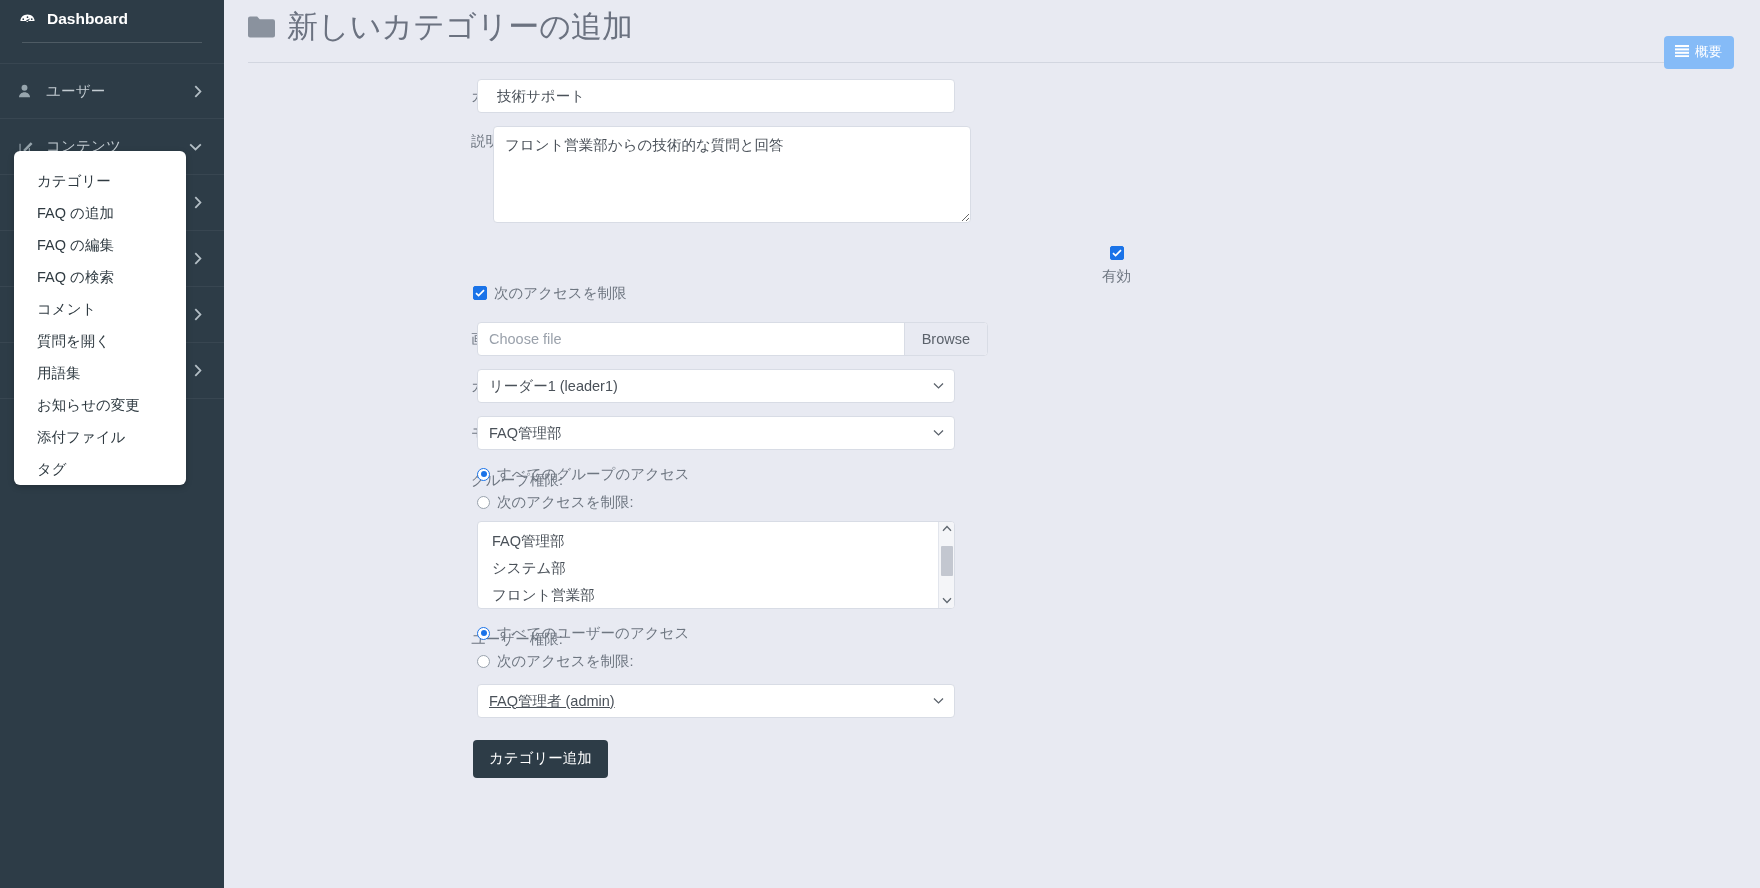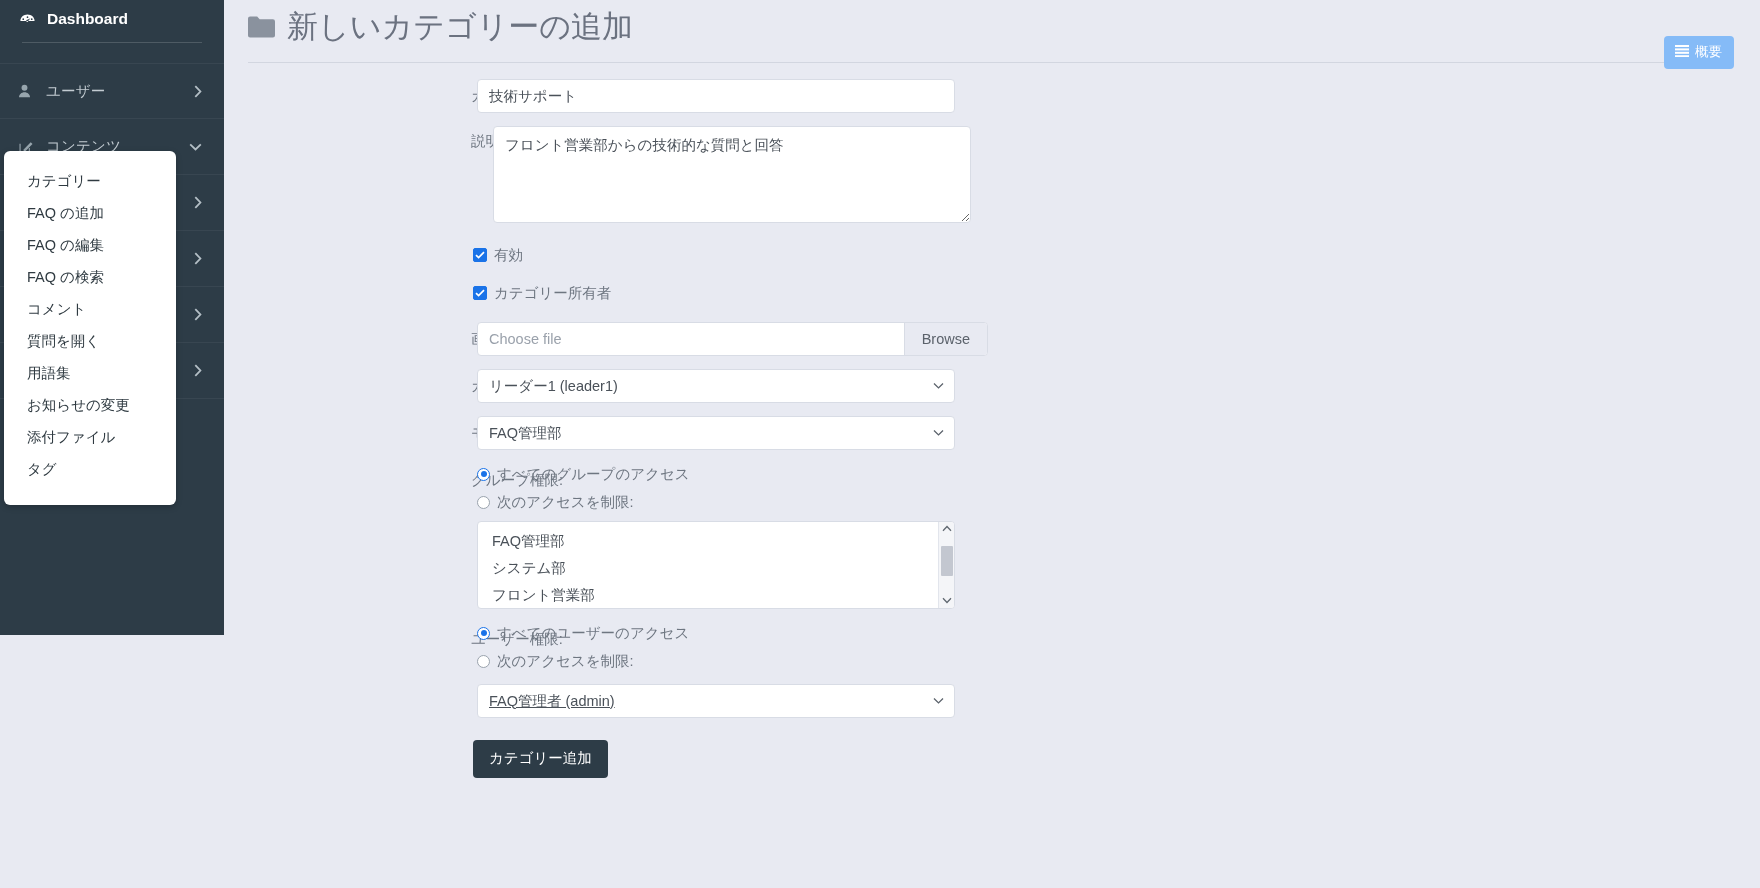--- a/index.html
+++ b/index.html
@@ -11,21 +11,21 @@
   }
   body { background: #e8eaf2; }
 
   .app { display: flex; width: 1760px; height: 888px; }
 
   
   .sidebar {
     width: 224px;
     flex: 0 0 224px;
     background: #2d3c47;
-    height: 635px;
+    height: 888px;
     position: relative;
     overflow: visible;
   }
   .brand {
     display: flex; align-items: center;
     gap: 11px;
     padding: 10px 0 10px 19px;
     color: #ffffff;
     font-size: 15.5px;
     font-weight: bold;
@@ -55,27 +55,27 @@
     display: inline-flex; align-items: center; justify-content: flex-start;
     color: #97a5ad;
     margin-right: 8px;
   }
   .nav-label { flex: 1 1 auto; letter-spacing: .2px; }
   .nav-caret { color: #b4bfc6; font-size: 13px; display: inline-flex; }
 
   
   .submenu {
     position: absolute;
-    left: 4px;
+    left: 14px;
     top: 151px;
     width: 172px;
     background: #ffffff;
     border-radius: 6px;
     box-shadow: 0 2px 6px rgba(0,0,0,0.22);
-    padding: 14px 0 20px 0;
+    padding: 14px 0 0 0;
     z-index: 30;
   }
   .submenu-item {
     padding: 7px 0 7px 23px;
     font-size: 14.5px;
     color: #2f3a41;
     cursor: pointer;
     line-height: 18px;
   }
 
@@ -145,21 +145,21 @@
   .row-field { flex: 1 1 auto; }
 
   .text-input {
     width: 478px;
     height: 34px;
     border: 1px solid #d8dce5;
     border-radius: 4px;
     background: #ffffff;
     font-size: 14.5px;
     color: #4a5159;
-    padding: 0 11px;
+    padding: 0 19px;
     font-family: inherit;
     outline: none;
   }
   .textarea {
     width: 478px;
     height: 97px;
     border: 1px solid #d8dce5;
     border-radius: 4px;
     background: #ffffff;
     font-size: 14.5px;
@@ -172,21 +172,21 @@
     margin-left: 16px;
   }
 
   .check-row {
     display: flex; align-items: center;
     gap: 7px;
     margin-left: 249px;
     margin-bottom: 20px;
     height: 18px;
   }
-  .check-row.first { margin-top: 19px; }
+  .check-row.first { margin-top: 19px; flex-direction: column; }
   .cbox {
     width: 14px; height: 14px;
     flex: 0 0 14px;
     border-radius: 2px;
     background: #1a73e8;
     border: 1px solid #1a73e8;
     display: inline-flex; align-items: center; justify-content: center;
     cursor: pointer;
   }
   .cbox svg { display: block; }
@@ -491,21 +491,21 @@
         </span>
         <span class="check-label">有効</span>
       </div>
 
       <div class="check-row">
         <span class="cbox">
           <svg width="10" height="8" viewBox="0 0 10 8" fill="none" stroke="#ffffff" stroke-width="1.7">
               <path d="M1 4.1l2.6 2.5L9 1.2"></path>
             </svg>
         </span>
-        <span class="check-label">カテゴリー所有者</span>
+        <span class="check-label">次のアクセスを制限</span>
       </div>
 
       <div class="row">
         <div class="row-label">画像:</div>
         <div class="row-field">
           <div class="file-wrap">
             <span class="file-name">Choose file</span>
             <span class="browse-btn">Browse</span>
           </div>
         </div>

